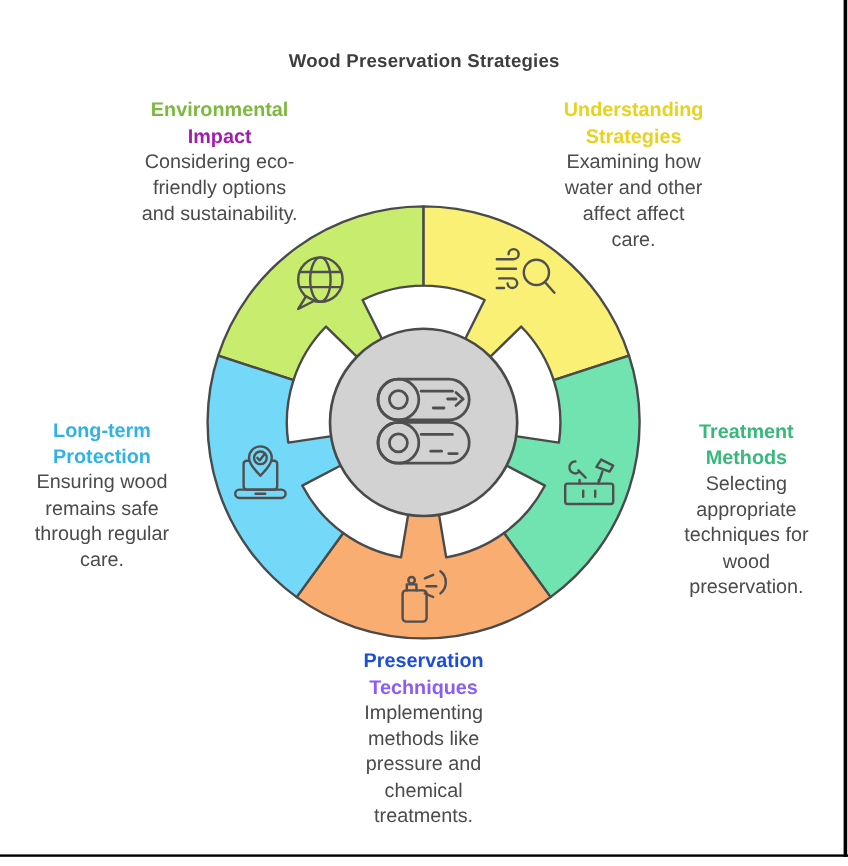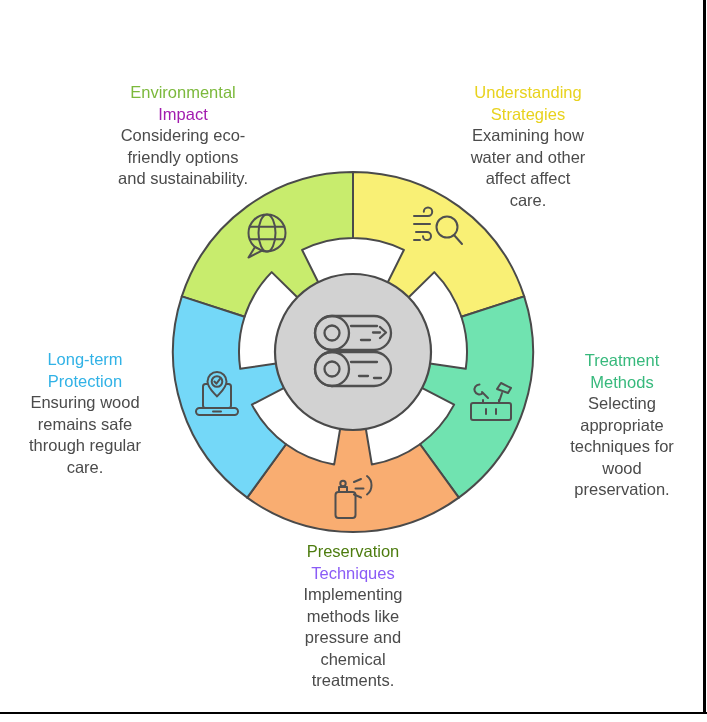--- a/index.html
+++ b/index.html
@@ -11,28 +11,29 @@
   .frame-right{right:1.5px;top:0;width:2.5px;height:714px;}
   .frame-bottom{left:0;bottom:8px;width:707px;height:2.5px;}
   .diagram-title{
     position:absolute;top:43px;left:0;right:0;text-align:center;
     font-size:15.5px;font-weight:bold;color:#3e3e3e;letter-spacing:.2px;
   }
   .tblock{
     position:absolute;text-align:center;font-size:16.5px;line-height:21.5px;color:#4b4b4b;
   }
   .tblock .ln{display:block;}
-  .tblock .hd{font-weight:normal;}
+  .tblock .hd{font-weight:bold;}
   svg.donut{position:absolute;left:0;top:0;}
 </style>
 </head>
 <body>
 
 <div class="stage">
 
+  <div class="diagram-title">Wood Preservation Strategies</div>
 
   <svg class="donut" width="707" height="722" viewBox="0 0 707 722">
 
     <g id="ring">
         <path d="M 181.81 296.38 A 180 180 0 0 1 353.00 172.00 L 353.00 238.00 A 114 114 0 0 0 302.13 249.98 L 319.09 283.98 A 76 76 0 0 0 298.79 298.73 L 271.69 272.10 A 114 114 0 0 0 244.58 316.77 Z" fill="#c8ec6d" stroke="#4a4a4a" stroke-width="2" stroke-linejoin="round"></path>
         <path d="M 353.00 172.00 A 180 180 0 0 1 524.19 296.38 L 461.42 316.77 A 114 114 0 0 0 434.31 272.10 L 407.21 298.73 A 76 76 0 0 0 386.91 283.98 L 403.87 249.98 A 114 114 0 0 0 353.00 238.00 Z" fill="#f9f075" stroke="#4a4a4a" stroke-width="2" stroke-linejoin="round"></path>
         <path d="M 524.19 296.38 A 180 180 0 0 1 458.80 497.62 L 420.01 444.23 A 114 114 0 0 0 454.12 404.64 L 420.41 387.09 A 76 76 0 0 0 428.17 363.23 L 465.75 368.85 A 114 114 0 0 0 461.42 316.77 Z" fill="#70e3b0" stroke="#4a4a4a" stroke-width="2" stroke-linejoin="round"></path>
         <path d="M 458.80 497.62 A 180 180 0 0 1 247.20 497.62 L 285.99 444.23 A 114 114 0 0 0 334.18 464.44 L 340.46 426.96 A 76 76 0 0 0 365.54 426.96 L 371.82 464.44 A 114 114 0 0 0 420.01 444.23 Z" fill="#f9ad71" stroke="#4a4a4a" stroke-width="2" stroke-linejoin="round"></path>
         <path d="M 247.20 497.62 A 180 180 0 0 1 181.81 296.38 L 244.58 316.77 A 114 114 0 0 0 240.25 368.85 L 277.83 363.23 A 76 76 0 0 0 285.59 387.09 L 251.88 404.64 A 114 114 0 0 0 285.99 444.23 Z" fill="#74d8f8" stroke="#4a4a4a" stroke-width="2" stroke-linejoin="round"></path>
       </g>
@@ -125,21 +126,21 @@
     <span class="ln hd" style="color: rgb(55, 185, 124);">Treatment</span>
     <span class="ln hd" style="color: rgb(55, 185, 124);">Methods</span>
     <span class="ln">Selecting</span>
     <span class="ln">appropriate</span>
     <span class="ln">techniques for</span>
     <span class="ln">wood</span>
     <span class="ln">preservation.</span>
   </div>
 
   <div class="tblock" style="left:253px;top:541px;width:200px">
-    <span class="ln hd" style="color: #4d7c0f;">Preservation</span>
+    <span class="ln hd" style="color: #1d4ed8;">Preservation</span>
     <span class="ln hd" style="color: #8b5cf6;">Techniques</span>
     <span class="ln">Implementing</span>
     <span class="ln">methods like</span>
     <span class="ln">pressure and</span>
     <span class="ln">chemical</span>
     <span class="ln">treatments.</span>
   </div>
 
   <div class="tblock" style="left:-15px;top:349px;width:200px">
     <span class="ln hd" style="color: rgb(49, 178, 230);">Long-term</span>

